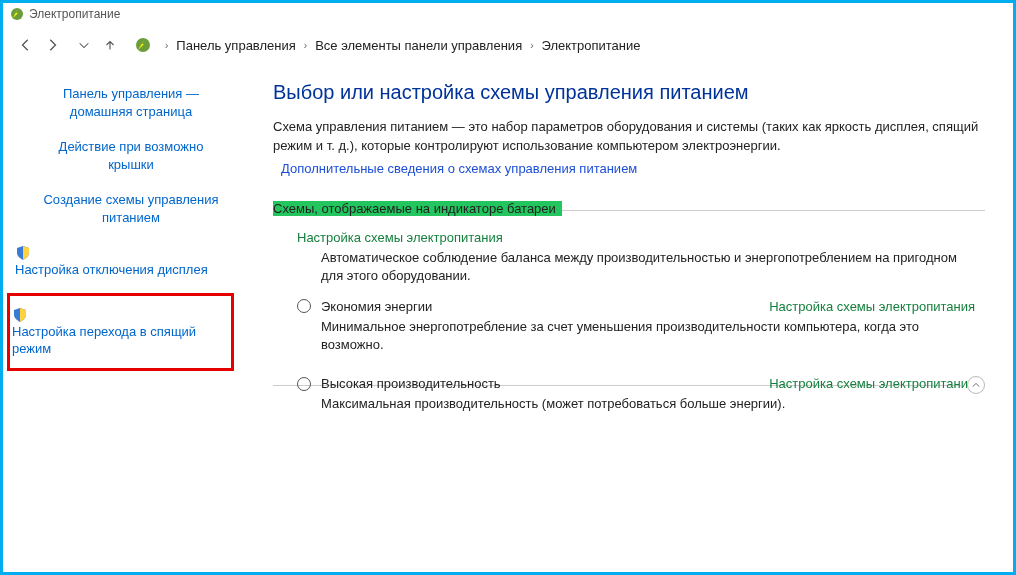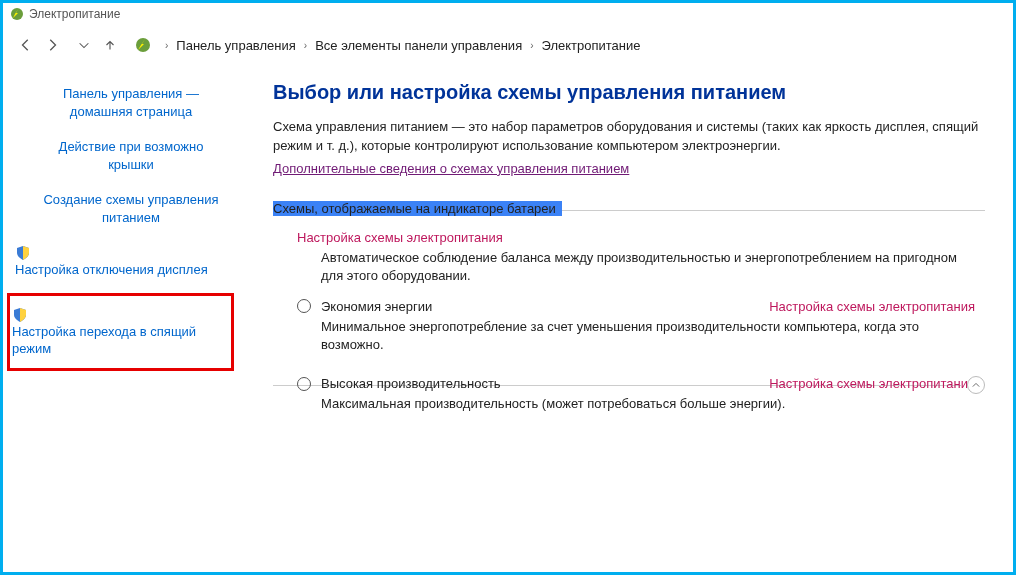--- a/index.html
+++ b/index.html
@@ -84,40 +84,40 @@
     margin-right: -1px;
   }
   .main {
     flex: 1;
     padding-left: 30px;
     padding-right: 8px;
     color: #222;
   }
   .main h1 {
     color: #003399;
-    font-weight: 700;
+    font-weight: 400;
     font-size: 20px;
     margin-bottom: 14px;
   }
   .intro {
     font-size: 13px;
     line-height: 1.45;
     margin-bottom: 4px;
   }
-  .intro a { color: #701a75; text-decoration: underline; cursor: pointer; }
+  .intro a { color: #1d4ed8; cursor: pointer; margin-left: 8px; }
   .fieldset {
     margin-top: 22px;
     position: relative;
   }
   .fieldset .legend {
     position: relative;
     font-size: 13px;
     color: #222;
     padding-right: 6px;
-    background: #3b82f6;
+    background: #22c55e;
     display: inline-block;
   }
   .fieldset .legend-line {
     position: absolute;
     top: 9px;
     left: 0; right: 0;
     height: 1px;
     background: #ccc;
     z-index: -1;
   }
@@ -142,21 +142,21 @@
     cursor: pointer;
     flex-shrink: 0;
   }
   .radio.checked::after {
     content: "";
     width: 6px; height: 6px;
     background: #222;
     border-radius: 50%;
   }
   .plan-name { font-size: 13px; }
-  .plan-link { color: #be185d; font-size: 13px; cursor: pointer; }
+  .plan-link { color: #15803d; font-size: 13px; cursor: pointer; }
   .plan-desc {
     margin: 4px 0 0 24px;
     font-size: 13px;
     line-height: 1.4;
   }
   .collapse-btn {
     position: absolute;
     right: 0;
     top: 0;
     width: 18px; height: 18px;

